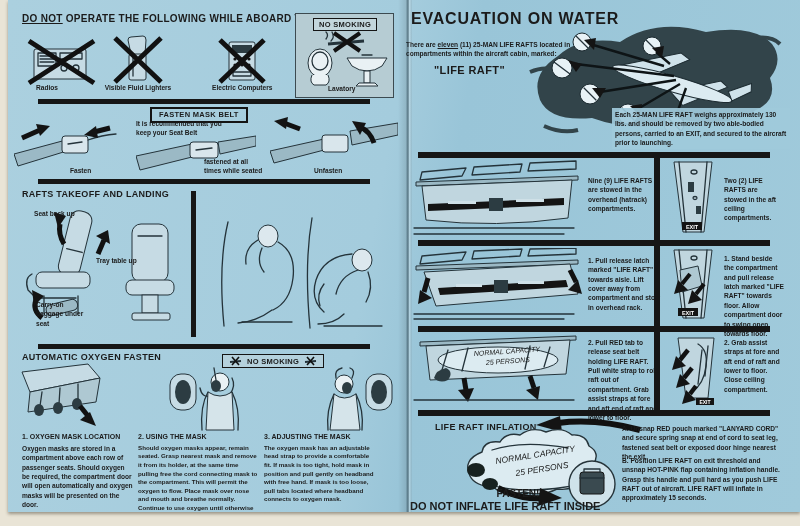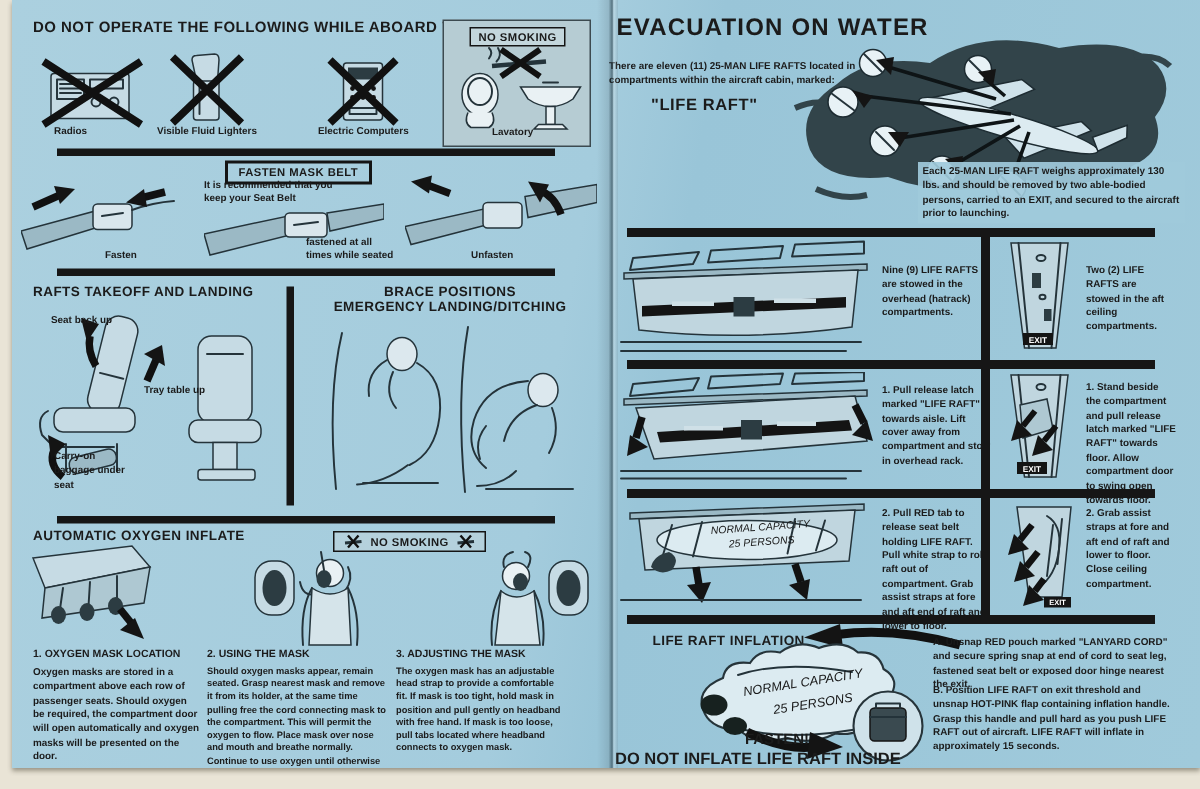--- a/index.html
+++ b/index.html
@@ -27,21 +27,21 @@
   .abs{position:absolute;}
   .hbar{position:absolute;height:5px;background:#161616;}
   .vbar{position:absolute;width:5px;background:#161616;}
   .h-main{font-weight:bold;font-size:10px;letter-spacing:.3px;white-space:nowrap;}
   .h-sec{font-weight:bold;font-size:9px;letter-spacing:.3px;}
   .h-big{font-weight:bold;font-size:16px;letter-spacing:.8px;white-space:nowrap;}
   .t7{font-size:7px;font-weight:bold;line-height:1.42;}
   .t65{font-size:6.6px;font-weight:bold;line-height:1.42;}
   .t6{font-size:6.2px;font-weight:bold;line-height:1.38;}
   .cap{font-size:6.6px;font-weight:bold;}
-  .u{}
+  .u{text-decoration:underline;}
   .boxlabel{
     display:inline-block;border:2px solid #141414;padding:1px 7px 2px;
     font-size:7.5px;font-weight:bold;letter-spacing:.3px;white-space:nowrap;
   }
   .boxlabel.thin{border-width:1.5px;padding:1px 5px;}
   .center{text-align:center;}
   svg{display:block;}
   svg text{font-family:"Liberation Sans",sans-serif;}
   .sketch{stroke:#24333a;fill:none;stroke-width:1.3;stroke-linecap:round;stroke-linejoin:round;}
   .fillL{fill:#c6dbe4;}
@@ -195,43 +195,39 @@
       <rect x="106" y="78" width="48" height="15" rx="6" class="fillL" stroke="#24333a"></rect>
       <rect x="122" y="93" width="16" height="18" class="fillL" stroke="#24333a"></rect>
       <rect x="112" y="111" width="38" height="7" rx="2" class="fillL" stroke="#24333a"></rect>
     </svg>
     <div class="abs t65" style="left:26px;top:209px;">Seat back up</div>
     <div class="abs t65" style="left:88px;top:256px;">Tray table up</div>
     <div class="abs t65" style="left:28px;top:300px;width:56px;">Carry-on baggage under seat</div>
 
     <div class="vbar" style="left:183px;top:191px;height:146px;"></div>
 
-    <div class="abs h-sec center" style="left:194px;top:189px;width:196px;">
-      <div>BRACE POSITIONS</div>
-      <div>EMERGENCY LANDING/DITCHING</div>
-    </div>
     <svg class="abs" style="left:204px;top:214px;" width="182" height="120" viewBox="0 0 182 120">
       <path d="M16 8 q-10 42 -4 104" class="sketch"></path>
       <path d="M100 4 q-8 46 -2 110" class="sketch"></path>
       <ellipse cx="56" cy="22" rx="10" ry="11" fill="#dce8ee" stroke="#24333a"></ellipse>
       <path d="M46 26 q-14 8 -12 24" class="sketch" stroke-width="2"></path>
       <path d="M66 28 q18 10 15 36 q-3 24 -20 32" class="sketch" stroke-width="2"></path>
       <path d="M60 96 q-16 12 -34 13" class="sketch" stroke-width="2"></path>
       <path d="M50 34 q-6 14 2 24" class="sketch"></path>
       <ellipse cx="150" cy="46" rx="10" ry="11" fill="#dce8ee" stroke="#24333a"></ellipse>
       <path d="M140 40 q-28 2 -36 26 q-6 20 8 32" class="sketch" stroke-width="2"></path>
       <path d="M146 56 q-18 6 -22 24" class="sketch" stroke-width="2"></path>
       <path d="M132 100 q-10 10 -26 10" class="sketch" stroke-width="2"></path>
       <path d="M112 70 q-8 10 -4 22 M156 58 q6 16 -2 30" class="sketch"></path>
       <path d="M30 108 h50 M112 112 h58" class="sketch"></path>
     </svg>
 
     <div class="hbar" style="left:30px;top:344px;width:332px;"></div>
 
-    <div class="abs h-sec" style="left:14px;top:352px;">AUTOMATIC OXYGEN INFLATE</div>
+    <div class="abs h-sec" style="left:14px;top:352px;">AUTOMATIC OXYGEN FASTEN</div>
 
     <div class="abs" style="left:214px;top:354px;border:1.5px solid #141414;padding:1px 6px;display:flex;align-items:center;gap:5px;background:rgba(195,214,220,.5);">
       <svg width="13" height="10" viewBox="0 0 13 10">
         <line x1="1" y1="6" x2="12" y2="5" stroke="#24333a" stroke-width="2"></line>
         <path d="M3 1 L10 9 M10 1 L3 9" stroke="#111" stroke-width="1.6" fill="none"></path>
       </svg>
       <span style="font-size:7.5px;font-weight:bold;letter-spacing:.3px;">NO SMOKING</span>
       <svg width="13" height="10" viewBox="0 0 13 10">
         <line x1="1" y1="6" x2="12" y2="5" stroke="#24333a" stroke-width="2"></line>
         <path d="M3 1 L10 9 M10 1 L3 9" stroke="#111" stroke-width="1.6" fill="none"></path>

